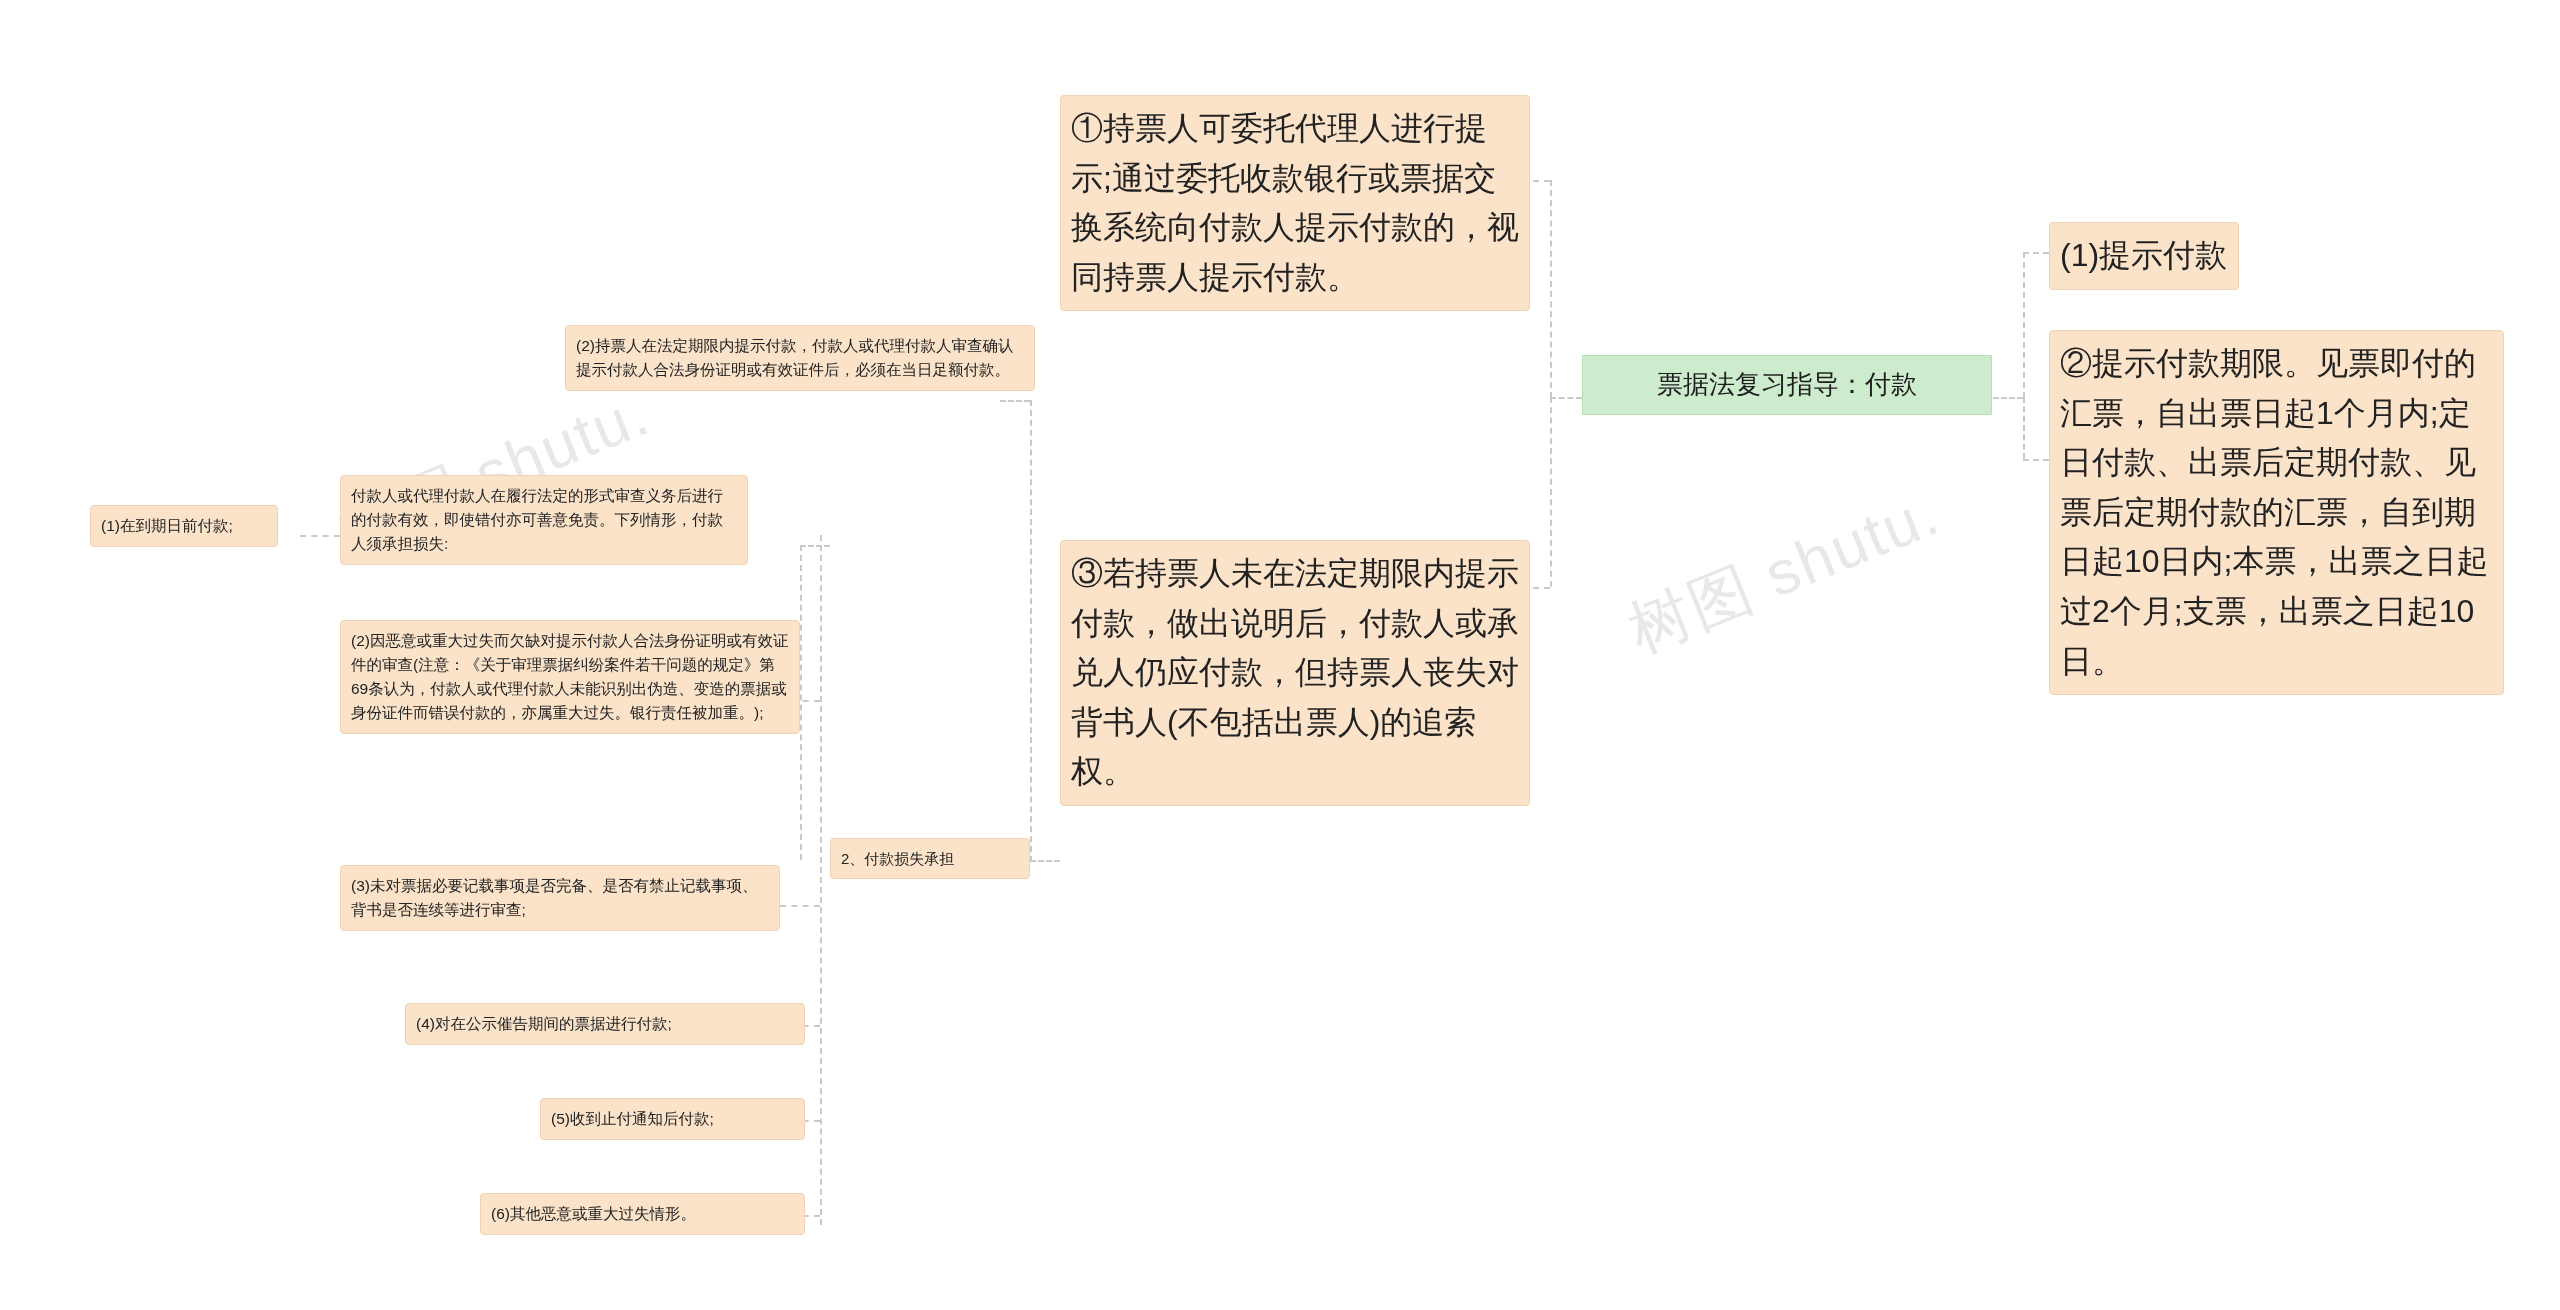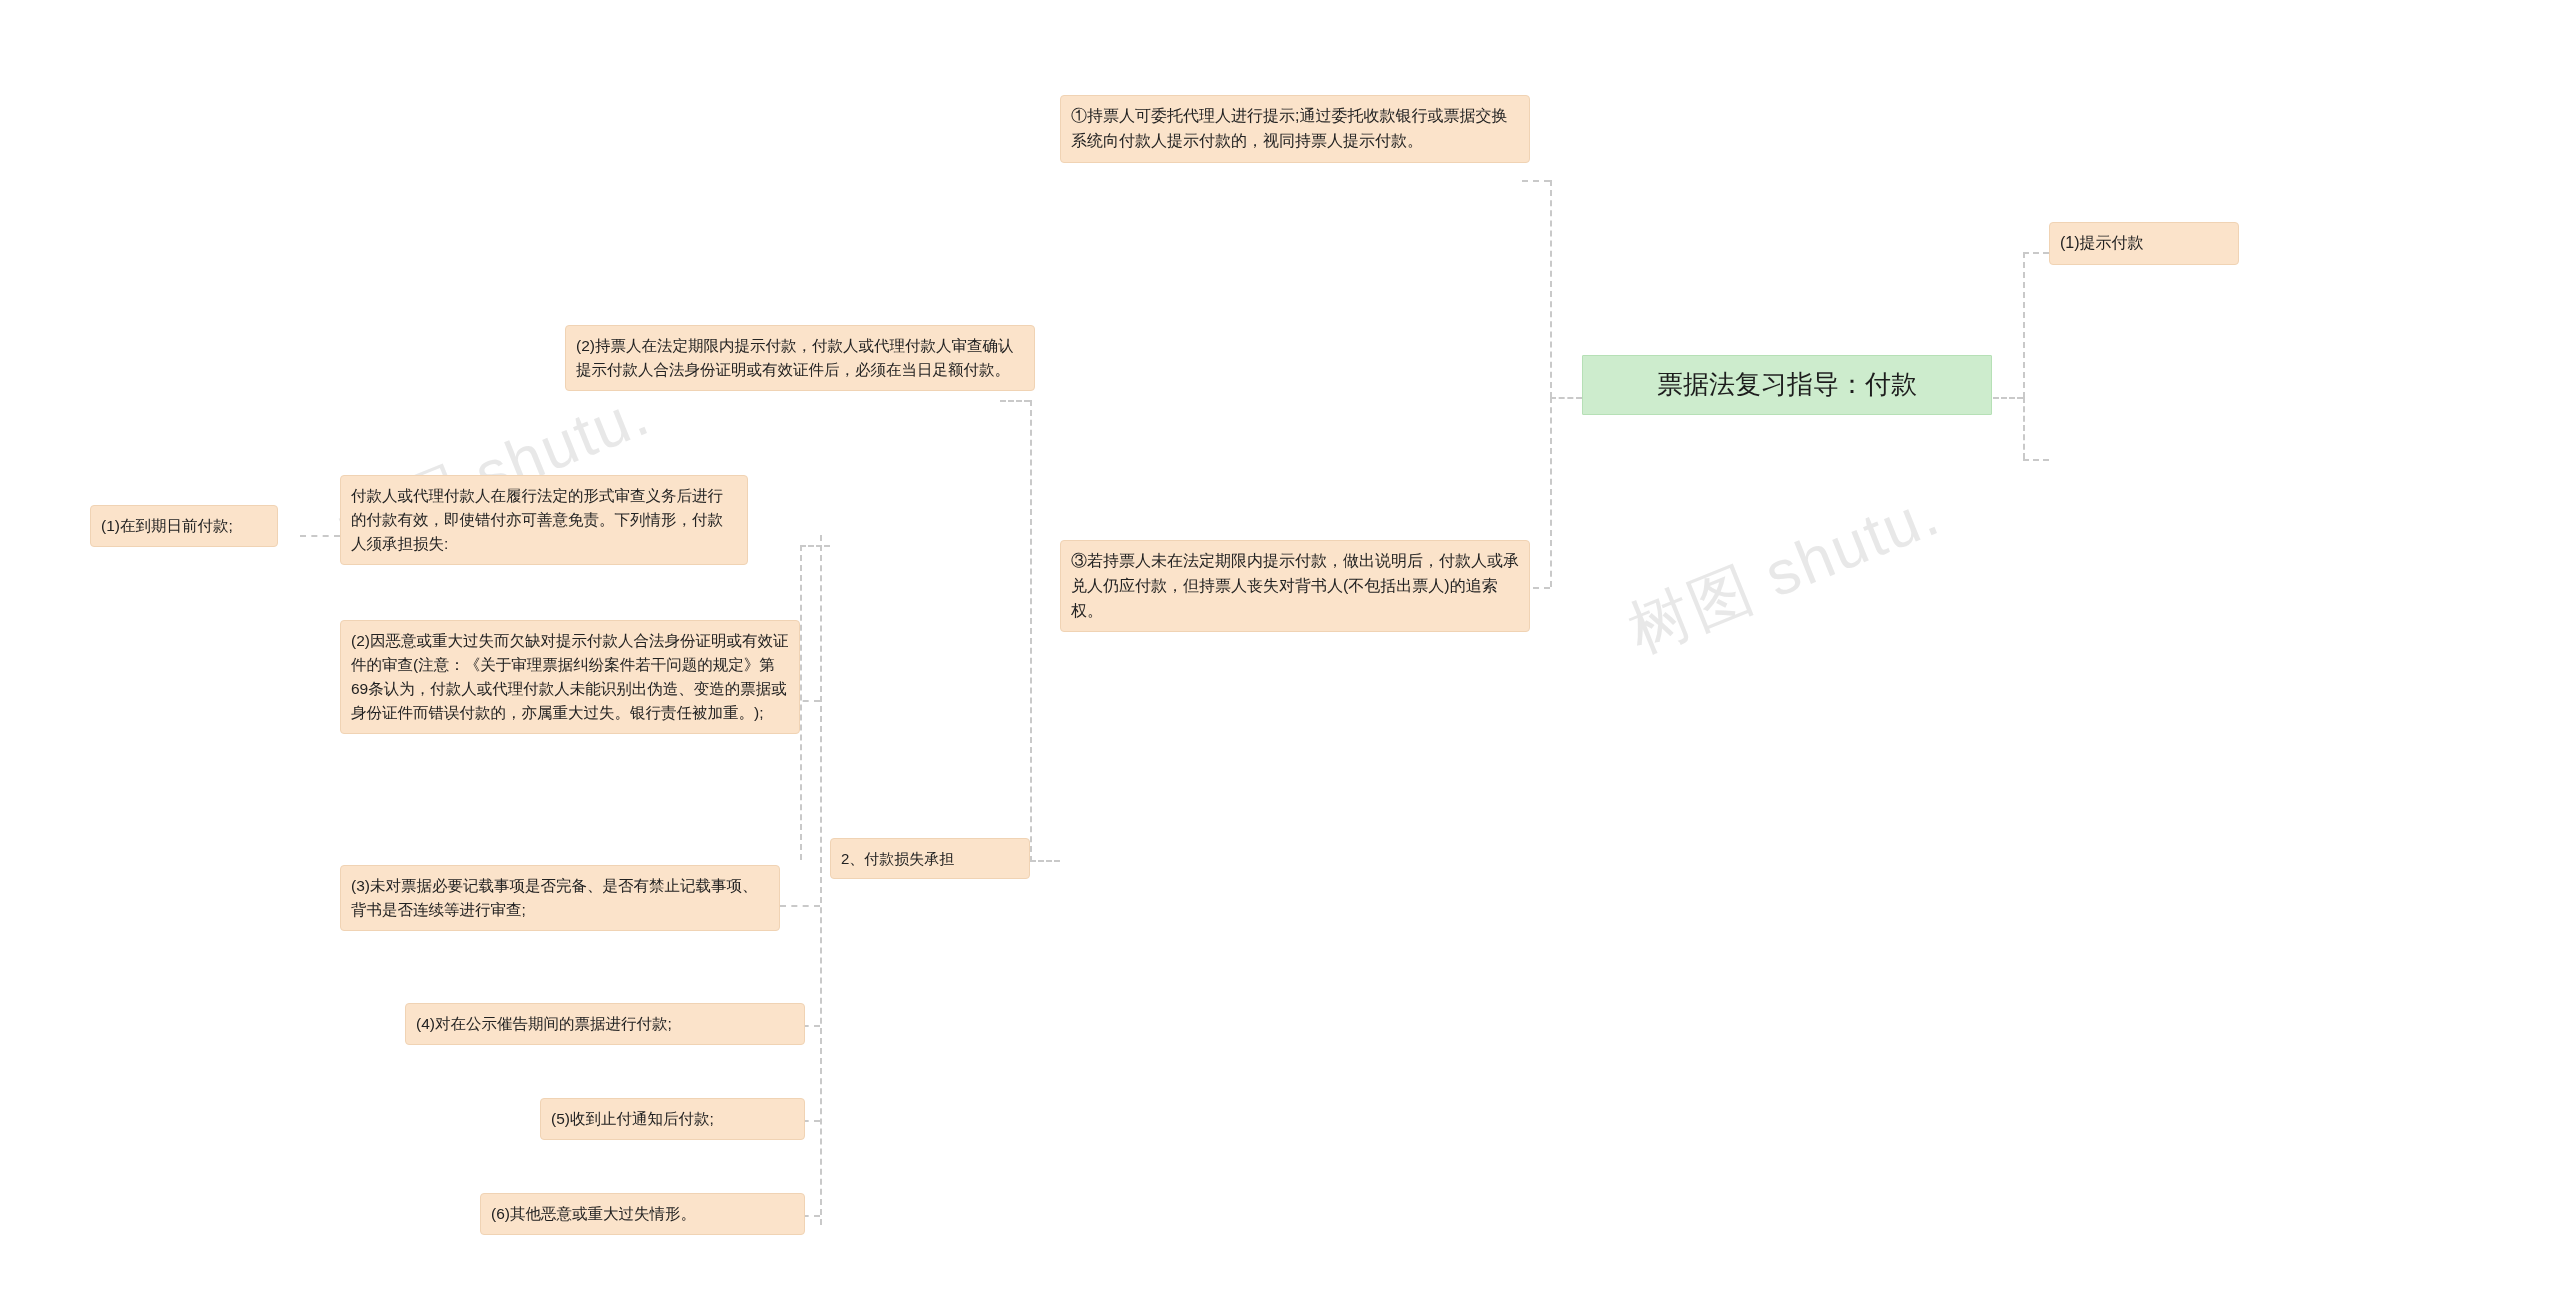--- a/index.html
+++ b/index.html
@@ -33,21 +33,21 @@
   .root {
     background: #cdeccd;
     border: 1px solid #b6e0b6;
     color: #1d1d1d;
     font-size: 26px;
     padding: 12px 18px;
     border-radius: 1px;
     text-align: center;
     line-height: 1.3;
   }
-  .sz-lg { font-size: 16px; }
+  .sz-lg { font-size: 32px; }
   .sz-md { font-size: 15px; }
   .sz-sm { font-size: 15.5px; }
 
   .conn {
     position: absolute;
     border-style: dashed;
     border-color: #c9c9c9;
     border-width: 0;
   }
   .h-line {
@@ -104,20 +104,21 @@
   <div class="conn h-line" style="left:780px; top:700px; width:40px;"></div>
   <div class="conn h-line" style="left:780px; top:905px; width:40px;"></div>
   <div class="conn h-line" style="left:780px; top:1025px; width:40px;"></div>
   <div class="conn h-line" style="left:780px; top:1120px; width:40px;"></div>
   <div class="conn h-line" style="left:780px; top:1215px; width:40px;"></div>
 
   <div class="node root" style="left:1582px; top:355px; width:410px;">票据法复习指导：付款</div>
 
   <div class="node sz-lg" style="left:2049px; top:222px; width:190px;">(1)提示付款</div>
 
+  <div class="node sz-lg" style="left:2049px; top:330px; width:455px;">②提示付款期限。见票即付的汇票，自出票日起1个月内;定日付款、出票后定期付款、见票后定期付款的汇票，自到期日起10日内;本票，出票之日起过2个月;支票，出票之日起10日。</div>
 
   <div class="node sz-lg" style="left:1060px; top:95px; width:470px;">①持票人可委托代理人进行提示;通过委托收款银行或票据交换系统向付款人提示付款的，视同持票人提示付款。</div>
 
   <div class="node sz-lg" style="left:1060px; top:540px; width:470px;">③若持票人未在法定期限内提示付款，做出说明后，付款人或承兑人仍应付款，但持票人丧失对背书人(不包括出票人)的追索权。</div>
 
   <div class="node sz-sm" style="left:565px; top:325px; width:470px;">(2)持票人在法定期限内提示付款，付款人或代理付款人审查确认提示付款人合法身份证明或有效证件后，必须在当日足额付款。</div>
 
   <div class="node sz-md" style="left:830px; top:838px; width:200px;">2、付款损失承担</div>
 
   <div class="node sz-sm" style="left:340px; top:475px; width:408px;">付款人或代理付款人在履行法定的形式审查义务后进行的付款有效，即使错付亦可善意免责。下列情形，付款人须承担损失:</div>

